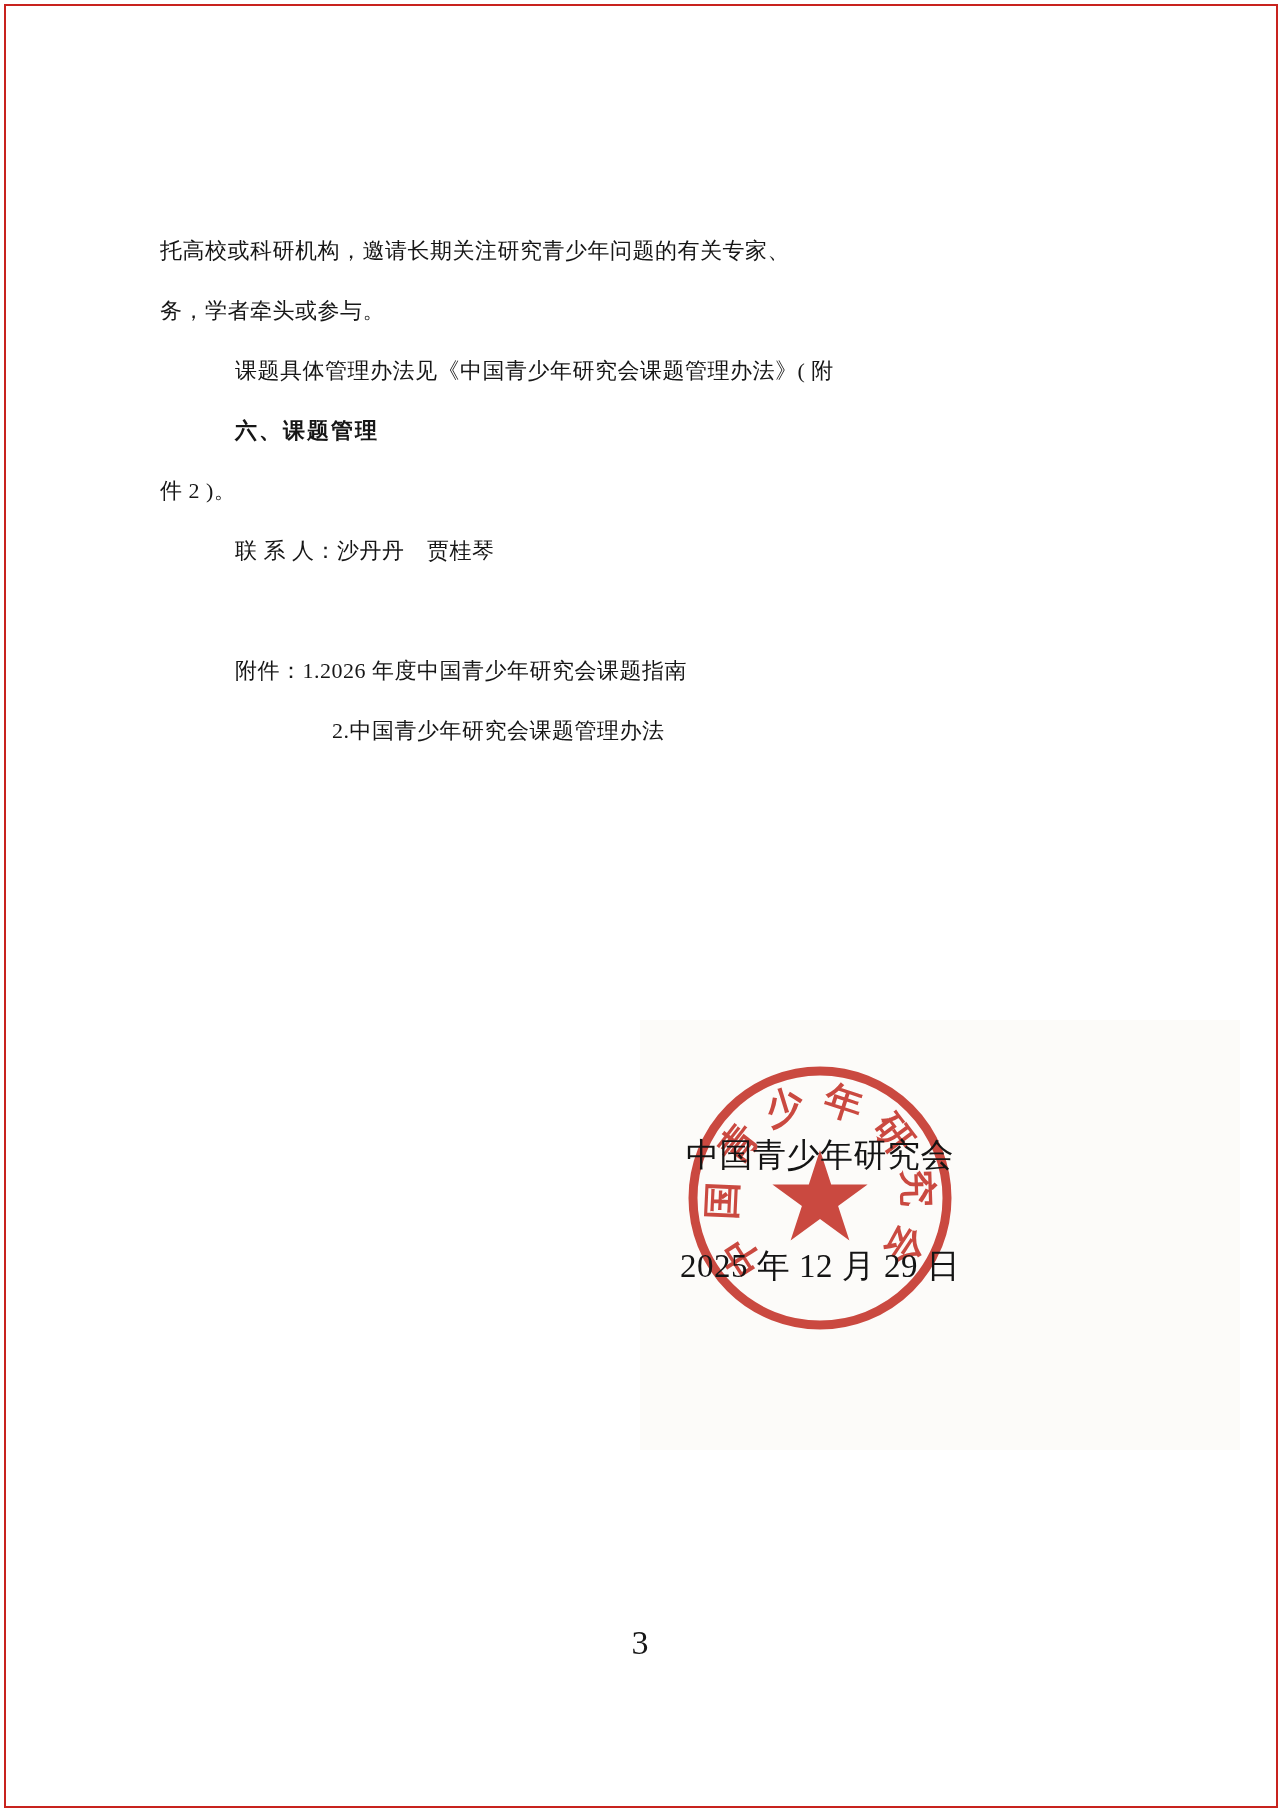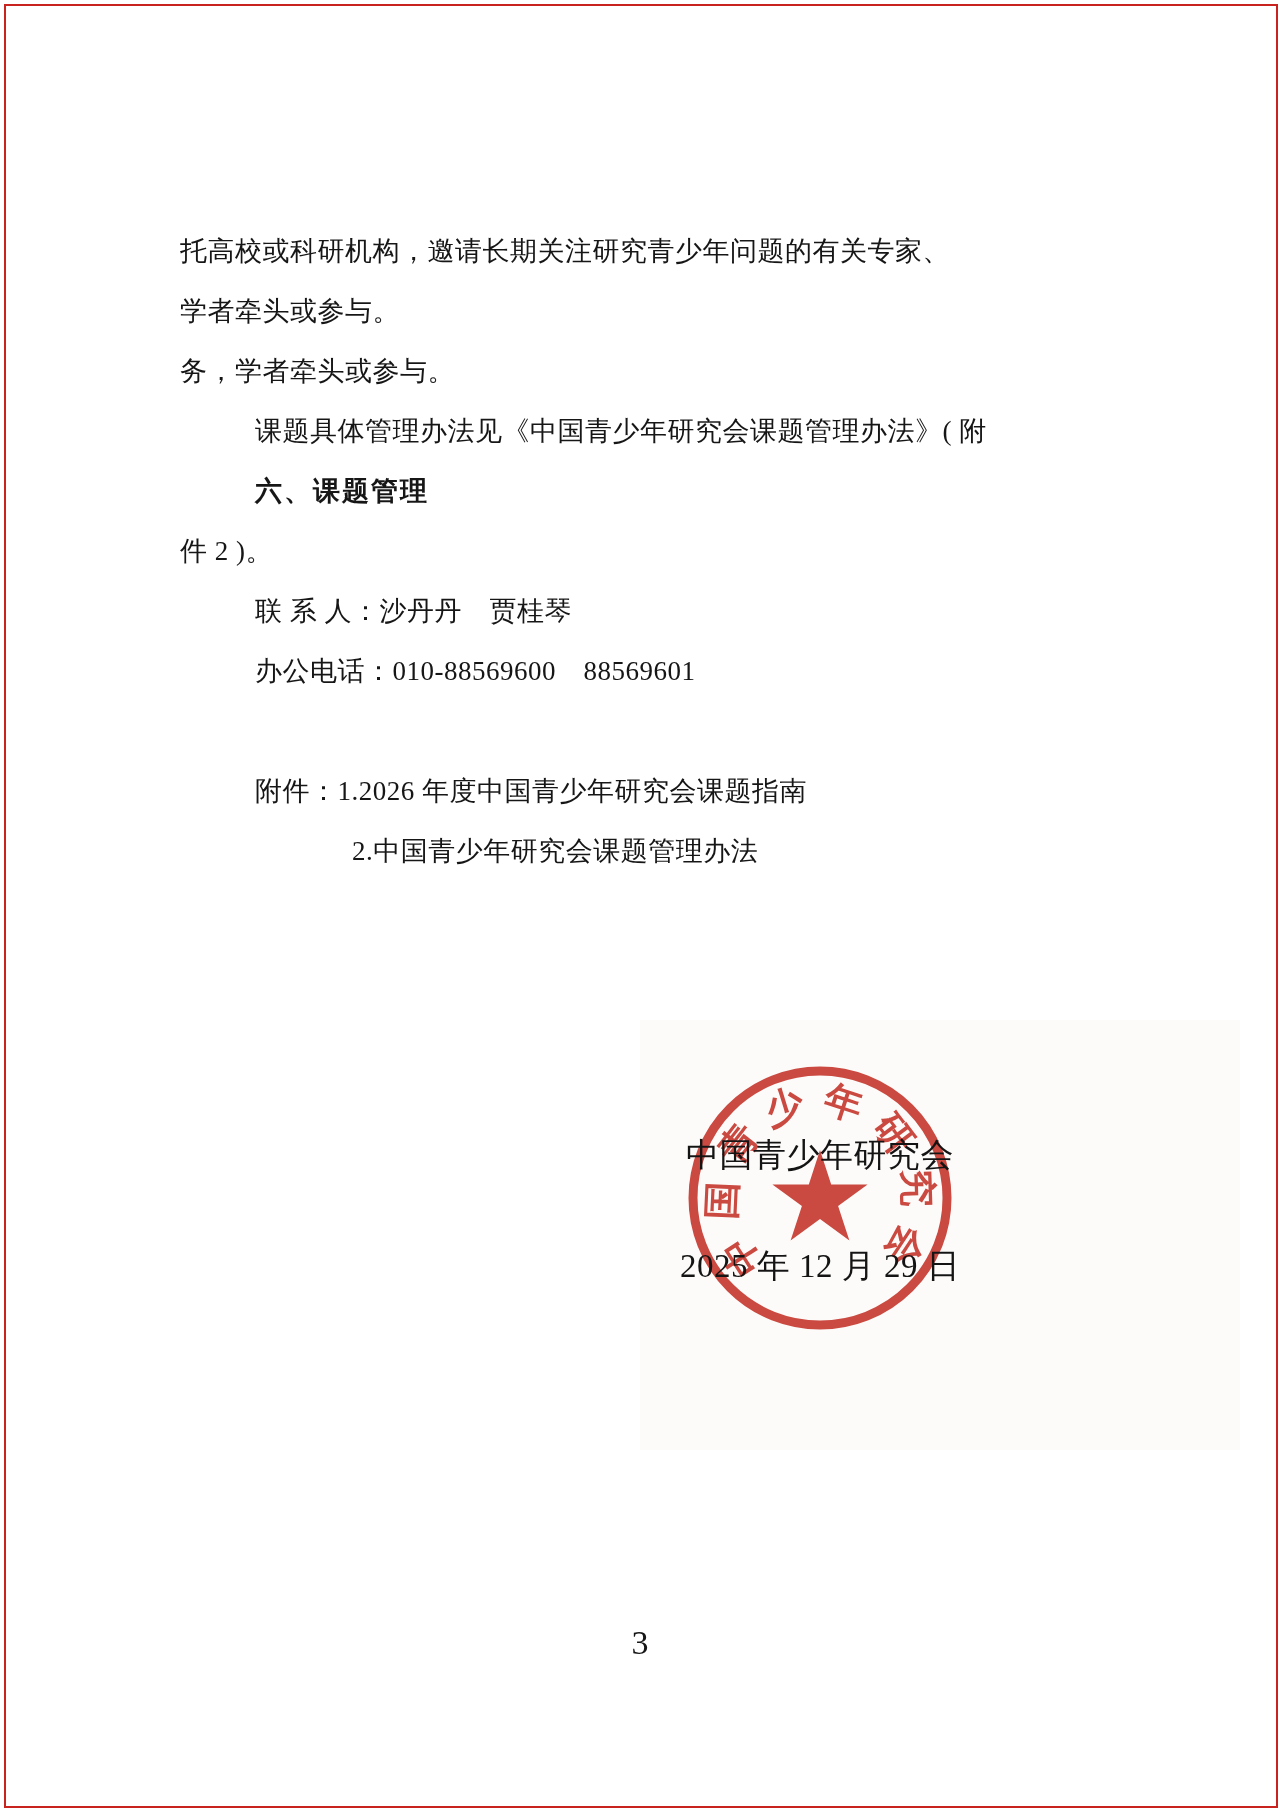--- a/index.html
+++ b/index.html
@@ -20,24 +20,23 @@
   }
   #body-lines{
     position:absolute;
     left:160px;
     top:221px;
     width:980px;
   }
   .line{
     height:60px;
     line-height:60px;
-    font-size:27px;
+    font-size:22px;
     white-space:nowrap;
     letter-spacing:0.5px;
-    margin-left:20px;
   }
   .indent-1{padding-left:75px;}
   .indent-2{padding-left:172px;}
   .bold{
     font-family:"Liberation Sans","DejaVu Sans",sans-serif;
     font-weight:700;
     letter-spacing:2px;
   }
   
   #scan-tint{
@@ -88,27 +87,25 @@
       </defs>
       <text font-size="38" letter-spacing="14" fill="#c43127" font-family="'Liberation Serif','DejaVu Serif',serif" font-weight="700">
         <textPath href="#stamp-arc" startOffset="0">中国青少年研究会</textPath>
       </text>
       <polygon fill="#c43127" points="150,102 161.2,136.6 197.6,136.5 168.1,157.9 179.4,192.5 150,171 120.6,192.5 131.9,157.9 102.4,136.5 138.8,136.6"></polygon>
     </g>
   </svg>
 
   <div id="body-lines">
       <div class="line">托高校或科研机构，邀请长期关注研究青少年问题的有关专家、</div>
-      <div class="line">学者牵头或参与。</div>
       <div class="line">务，学者牵头或参与。</div>
       <div class="line indent-1">课题具体管理办法见《中国青少年研究会课题管理办法》( 附</div>
       <div class="line indent-1 bold">六、课题管理</div>
       <div class="line">件 2 )。</div>
       <div class="line indent-1">联 系 人：沙丹丹　贾桂琴</div>
-      <div class="line indent-1">办公电话：010-88569600　88569601</div>
       <div class="line">&nbsp;</div>
       <div class="line indent-1">附件：1.2026 年度中国青少年研究会课题指南</div>
       <div class="line indent-2">2.中国青少年研究会课题管理办法</div>
     </div>
 
   <div id="sig-org" class="sig-line">中国青少年研究会</div>
   <div id="sig-date" class="sig-line">2025 年 12 月 29 日</div>
 
   <div id="page-number">3</div>
 

